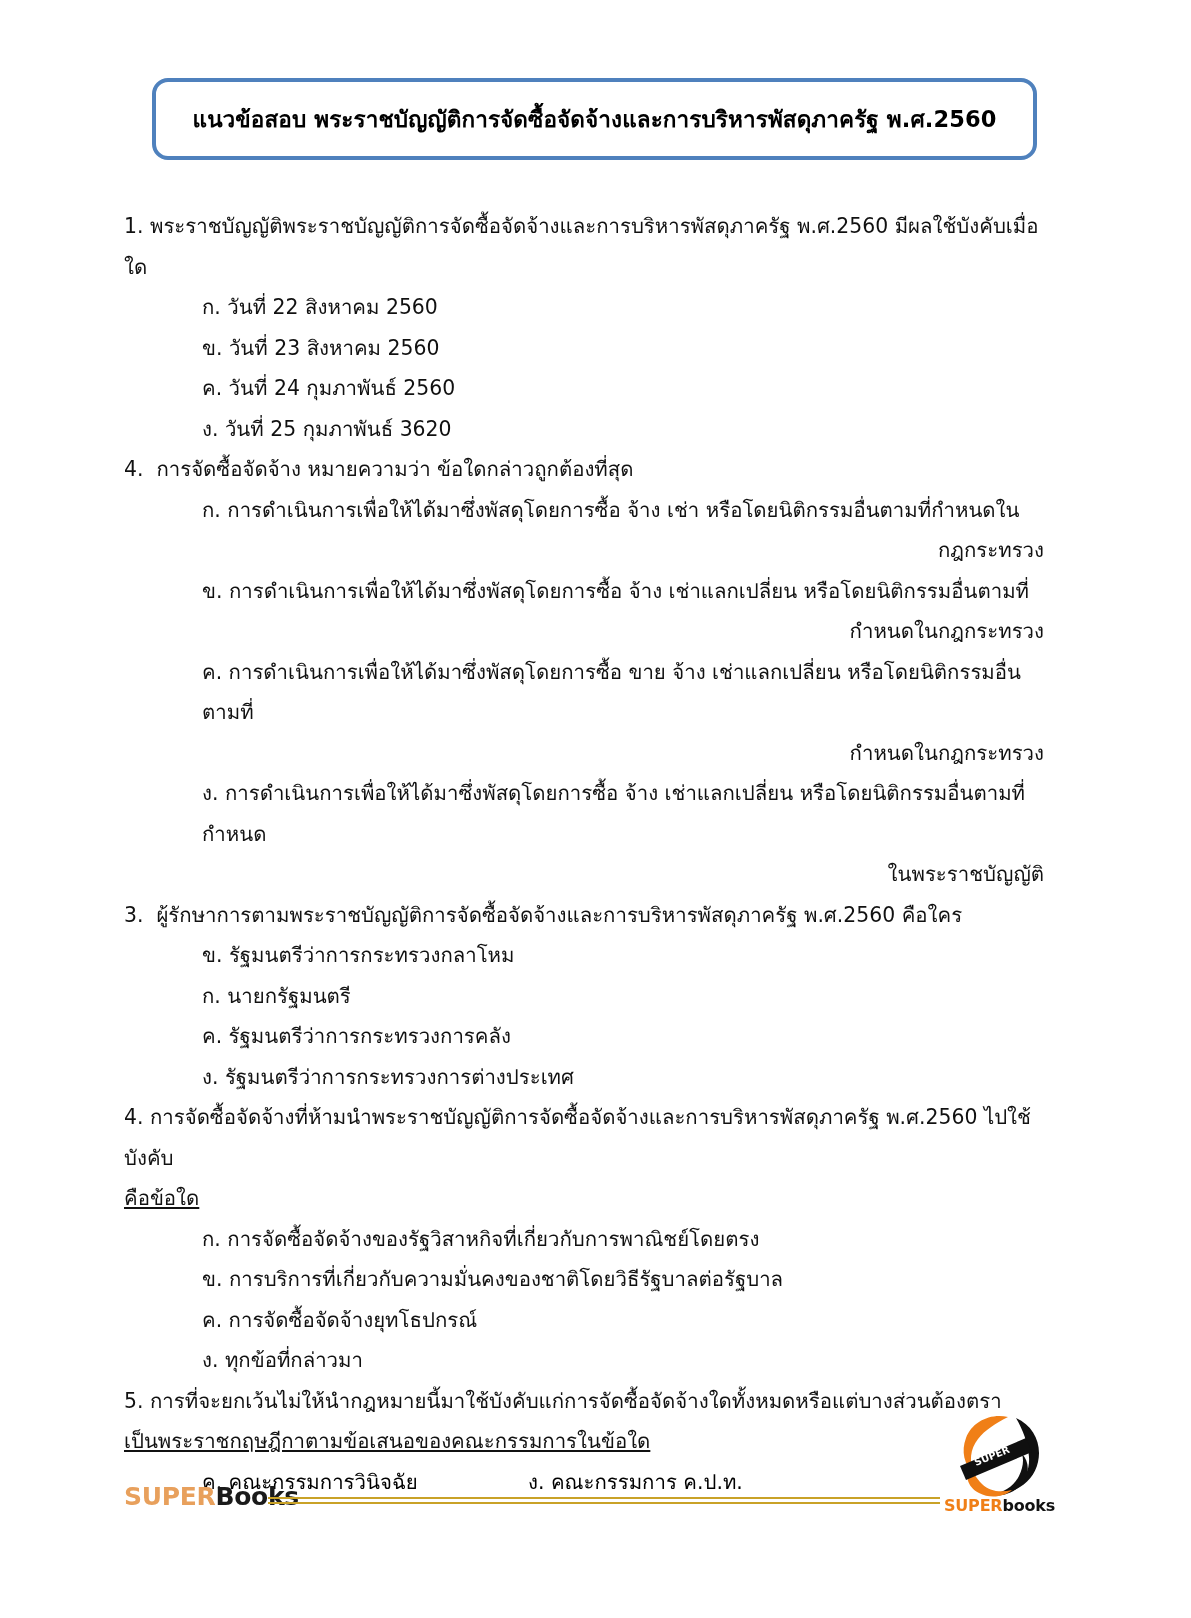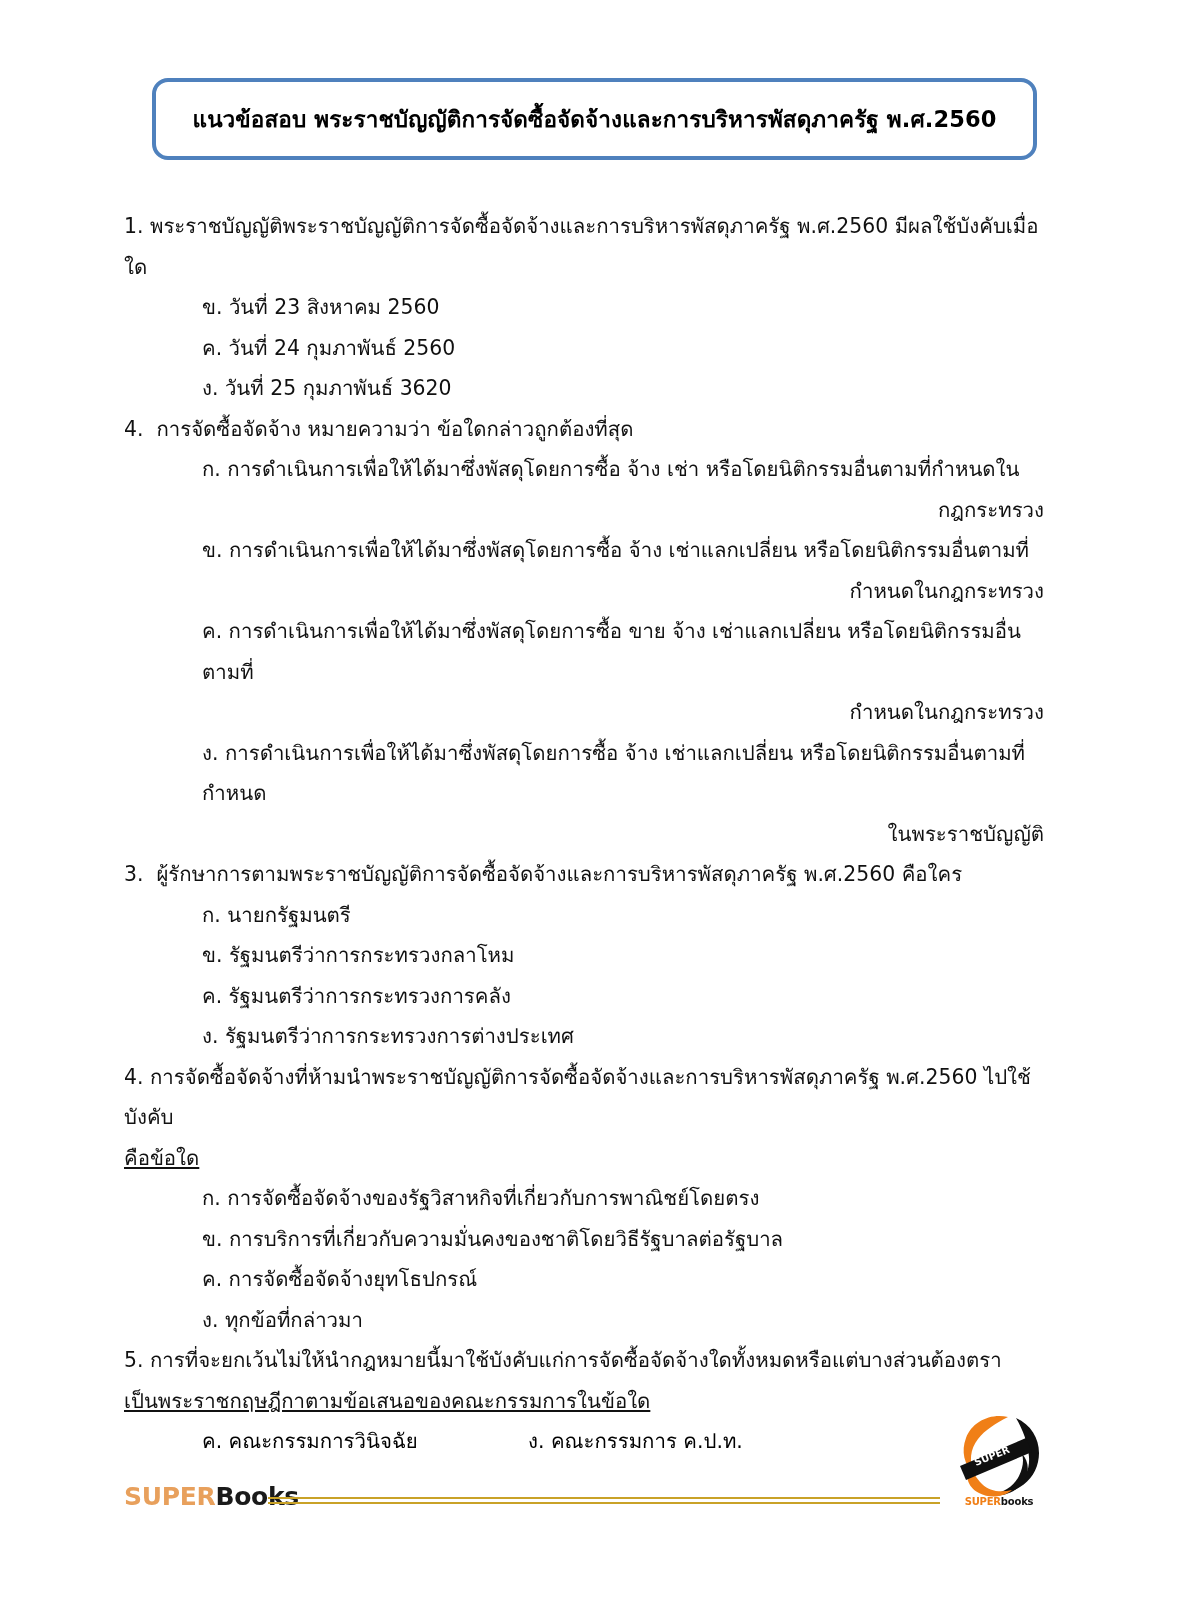--- a/index.html
+++ b/index.html
@@ -146,41 +146,42 @@
     top: 0;
     width: 96px;
     height: 92px;
   }
   .logo-word {
     position: absolute;
     left: 0;
     top: 88px;
     width: 110px;
     text-align: center;
-    font-size: 10px;
+    font-size: 16px;
     font-weight: bold;
     letter-spacing: -0.2px;
     white-space: nowrap;
   }
   .lw-super { color: #F07F17; }
   .lw-books { color: #121212; }
 </style>
 </head>
 <body>
 
 <div class="page">
 
   <div class="title-box">
     <div class="title-text">แนวข้อสอบ พระราชบัญญัติการจัดซื้อจัดจ้างและการบริหารพัสดุภาครัฐ พ.ศ.2560</div>
   </div>
 
   <div class="content">
 
     <div class="q-block">
       <div class="line q-stem">1. พระราชบัญญัติพระราชบัญญัติการจัดซื้อจัดจ้างและการบริหารพัสดุภาครัฐ พ.ศ.2560 มีผลใช้บังคับเมื่อใด</div>
+      <div class="line choice">ก. วันที่ 22 สิงหาคม 2560</div>
       <div class="line choice">ข. วันที่ 23 สิงหาคม 2560</div>
       <div class="line choice">ค. วันที่ 24 กุมภาพันธ์ 2560</div>
       <div class="line choice">ง. วันที่ 25 กุมภาพันธ์ 3620</div>
     </div>
 
     <div class="q-block">
       <div class="line q-stem">4.  การจัดซื้อจัดจ้าง หมายความว่า ข้อใดกล่าวถูกต้องที่สุด</div>
 
       <div class="line choice">ก. การดำเนินการเพื่อให้ได้มาซึ่งพัสดุโดยการซื้อ จ้าง เช่า หรือโดยนิติกรรมอื่นตามที่กำหนดใน</div>
       <div class="line choice-cont">กฎกระทรวง</div>
@@ -190,22 +191,22 @@
 
       <div class="line choice">ค. การดำเนินการเพื่อให้ได้มาซึ่งพัสดุโดยการซื้อ ขาย จ้าง เช่าแลกเปลี่ยน หรือโดยนิติกรรมอื่นตามที่</div>
       <div class="line choice-cont">กำหนดในกฎกระทรวง</div>
 
       <div class="line choice">ง. การดำเนินการเพื่อให้ได้มาซึ่งพัสดุโดยการซื้อ จ้าง เช่าแลกเปลี่ยน หรือโดยนิติกรรมอื่นตามที่ กำหนด</div>
       <div class="line choice-cont">ในพระราชบัญญัติ</div>
     </div>
 
     <div class="q-block">
       <div class="line q-stem">3.  ผู้รักษาการตามพระราชบัญญัติการจัดซื้อจัดจ้างและการบริหารพัสดุภาครัฐ พ.ศ.2560 คือใคร</div>
+      <div class="line choice">ข. รัฐมนตรีว่าการกระทรวงกลาโหม</div>
       <div class="line choice">ก. นายกรัฐมนตรี</div>
-      <div class="line choice">ข. รัฐมนตรีว่าการกระทรวงกลาโหม</div>
       <div class="line choice">ค. รัฐมนตรีว่าการกระทรวงการคลัง</div>
       <div class="line choice">ง. รัฐมนตรีว่าการกระทรวงการต่างประเทศ</div>
     </div>
 
     <div class="q-block">
       <div class="line q-stem">4. การจัดซื้อจัดจ้างที่ห้ามนำพระราชบัญญัติการจัดซื้อจัดจ้างและการบริหารพัสดุภาครัฐ พ.ศ.2560 ไปใช้ บังคับ</div>
       <div class="line q-cont">คือข้อใด</div>
       <div class="line choice">ก. การจัดซื้อจัดจ้างของรัฐวิสาหกิจที่เกี่ยวกับการพาณิชย์โดยตรง</div>
       <div class="line choice">ข. การบริการที่เกี่ยวกับความมั่นคงของชาติโดยวิธีรัฐบาลต่อรัฐบาล</div>
       <div class="line choice">ค. การจัดซื้อจัดจ้างยุทโธปกรณ์</div>

